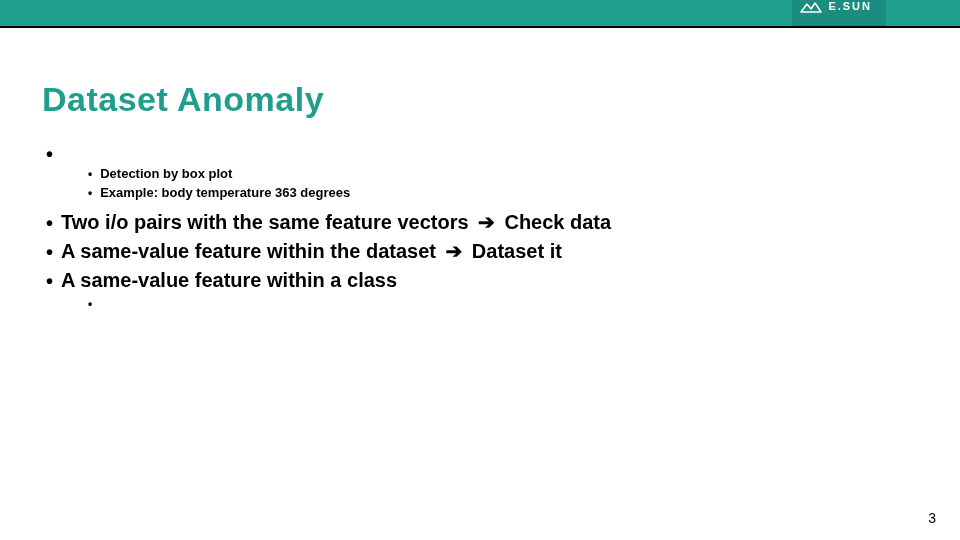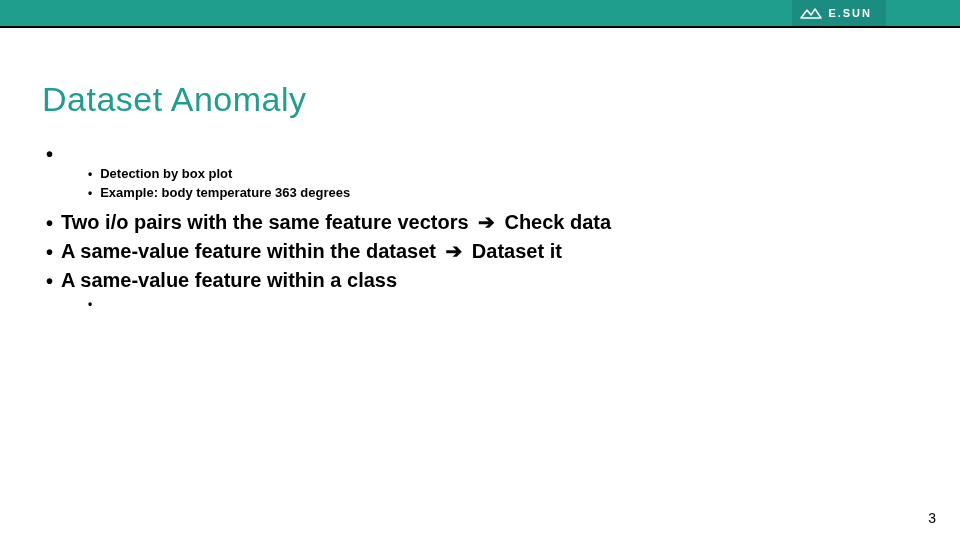--- a/index.html
+++ b/index.html
@@ -18,21 +18,20 @@
     position: relative;
   }
   .brand-box {
     position: absolute;
     right: 74px;
     top: 0;
     height: 26px;
     background: #1a8d80;
     padding: 0 14px 0 8px;
     display: flex;
-    align-items: center;
     gap: 6px;
   }
   .brand-icon {
     width: 22px;
     height: 14px;
     display: inline-block;
   }
   .brand-icon svg { display: block; }
   .brand-text {
     color: #ffffff;
@@ -47,21 +46,21 @@
     width: 100%;
     height: 2px;
     background: #000000;
   }
   .content {
     padding: 54px 42px 0 42px;
   }
   .slide-title {
     color: #1f9e8e;
     font-size: 34px;
-    font-weight: 400;
+    font-weight: 700;
     letter-spacing: 0.5px;
     margin-bottom: 24px;
   }
   .bullet-l1 {
     display: flex;
     align-items: baseline;
     gap: 8px;
     font-size: 20px;
     font-weight: 700;
     color: #000000;

